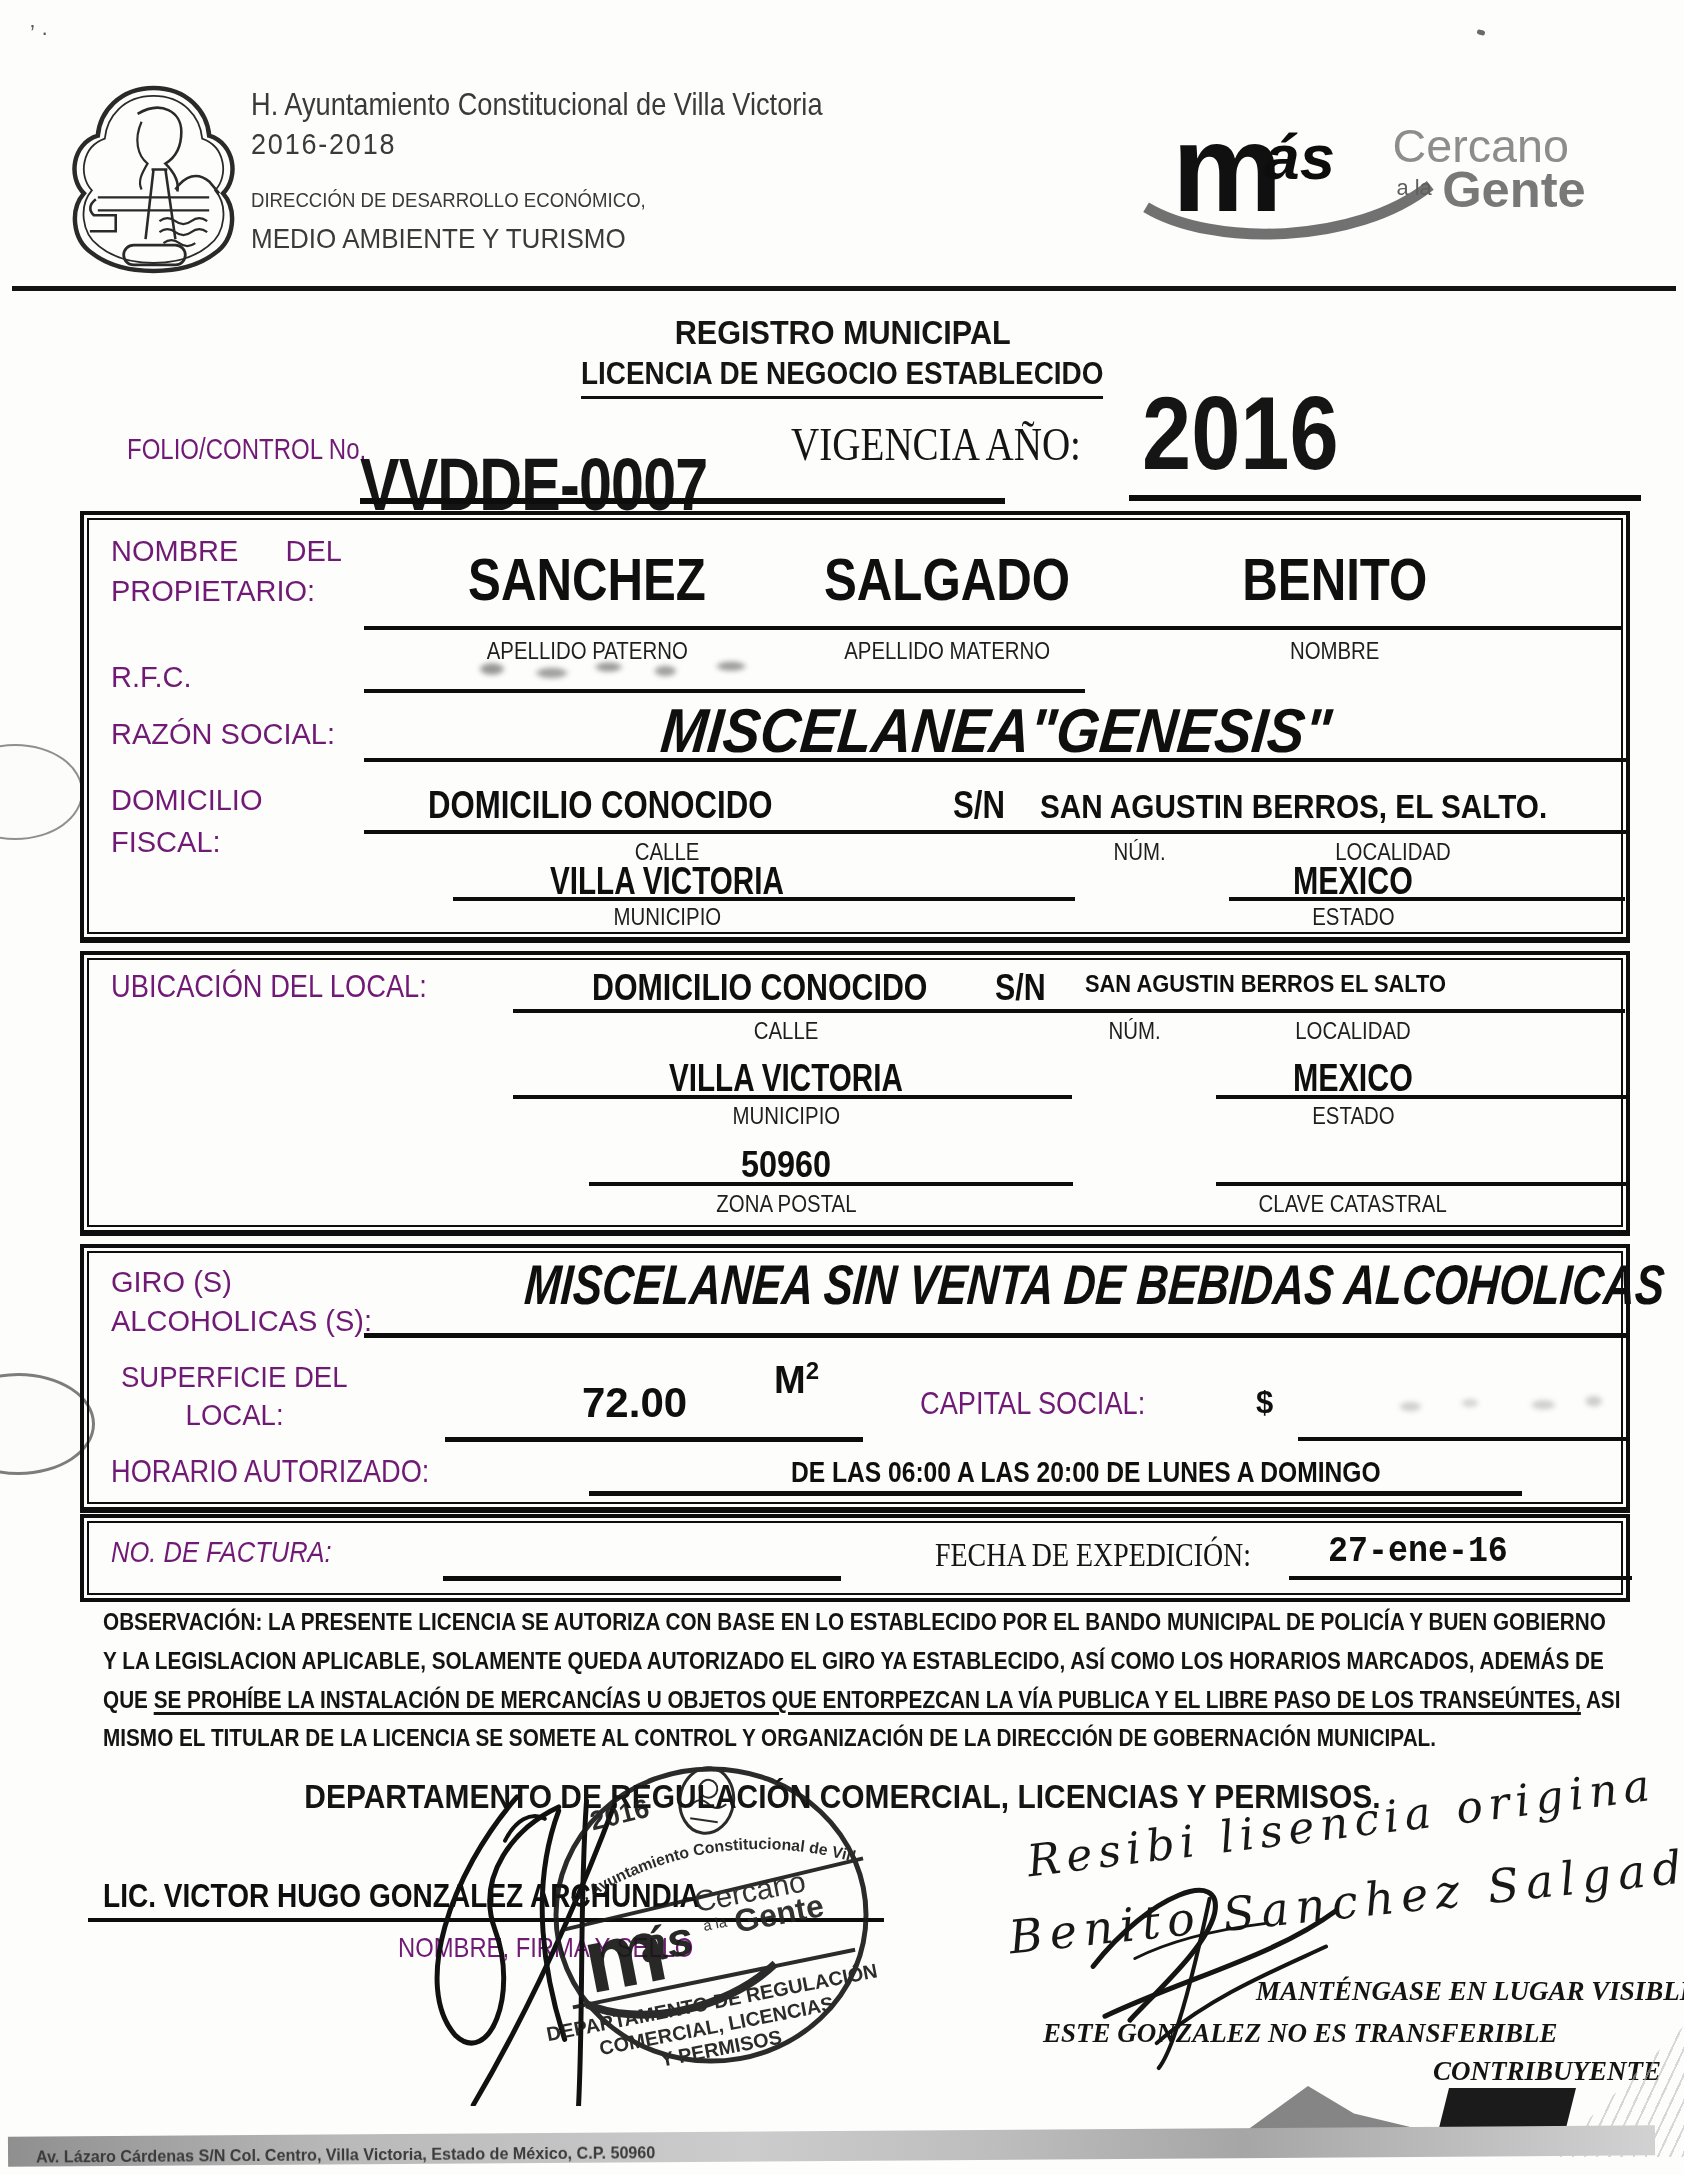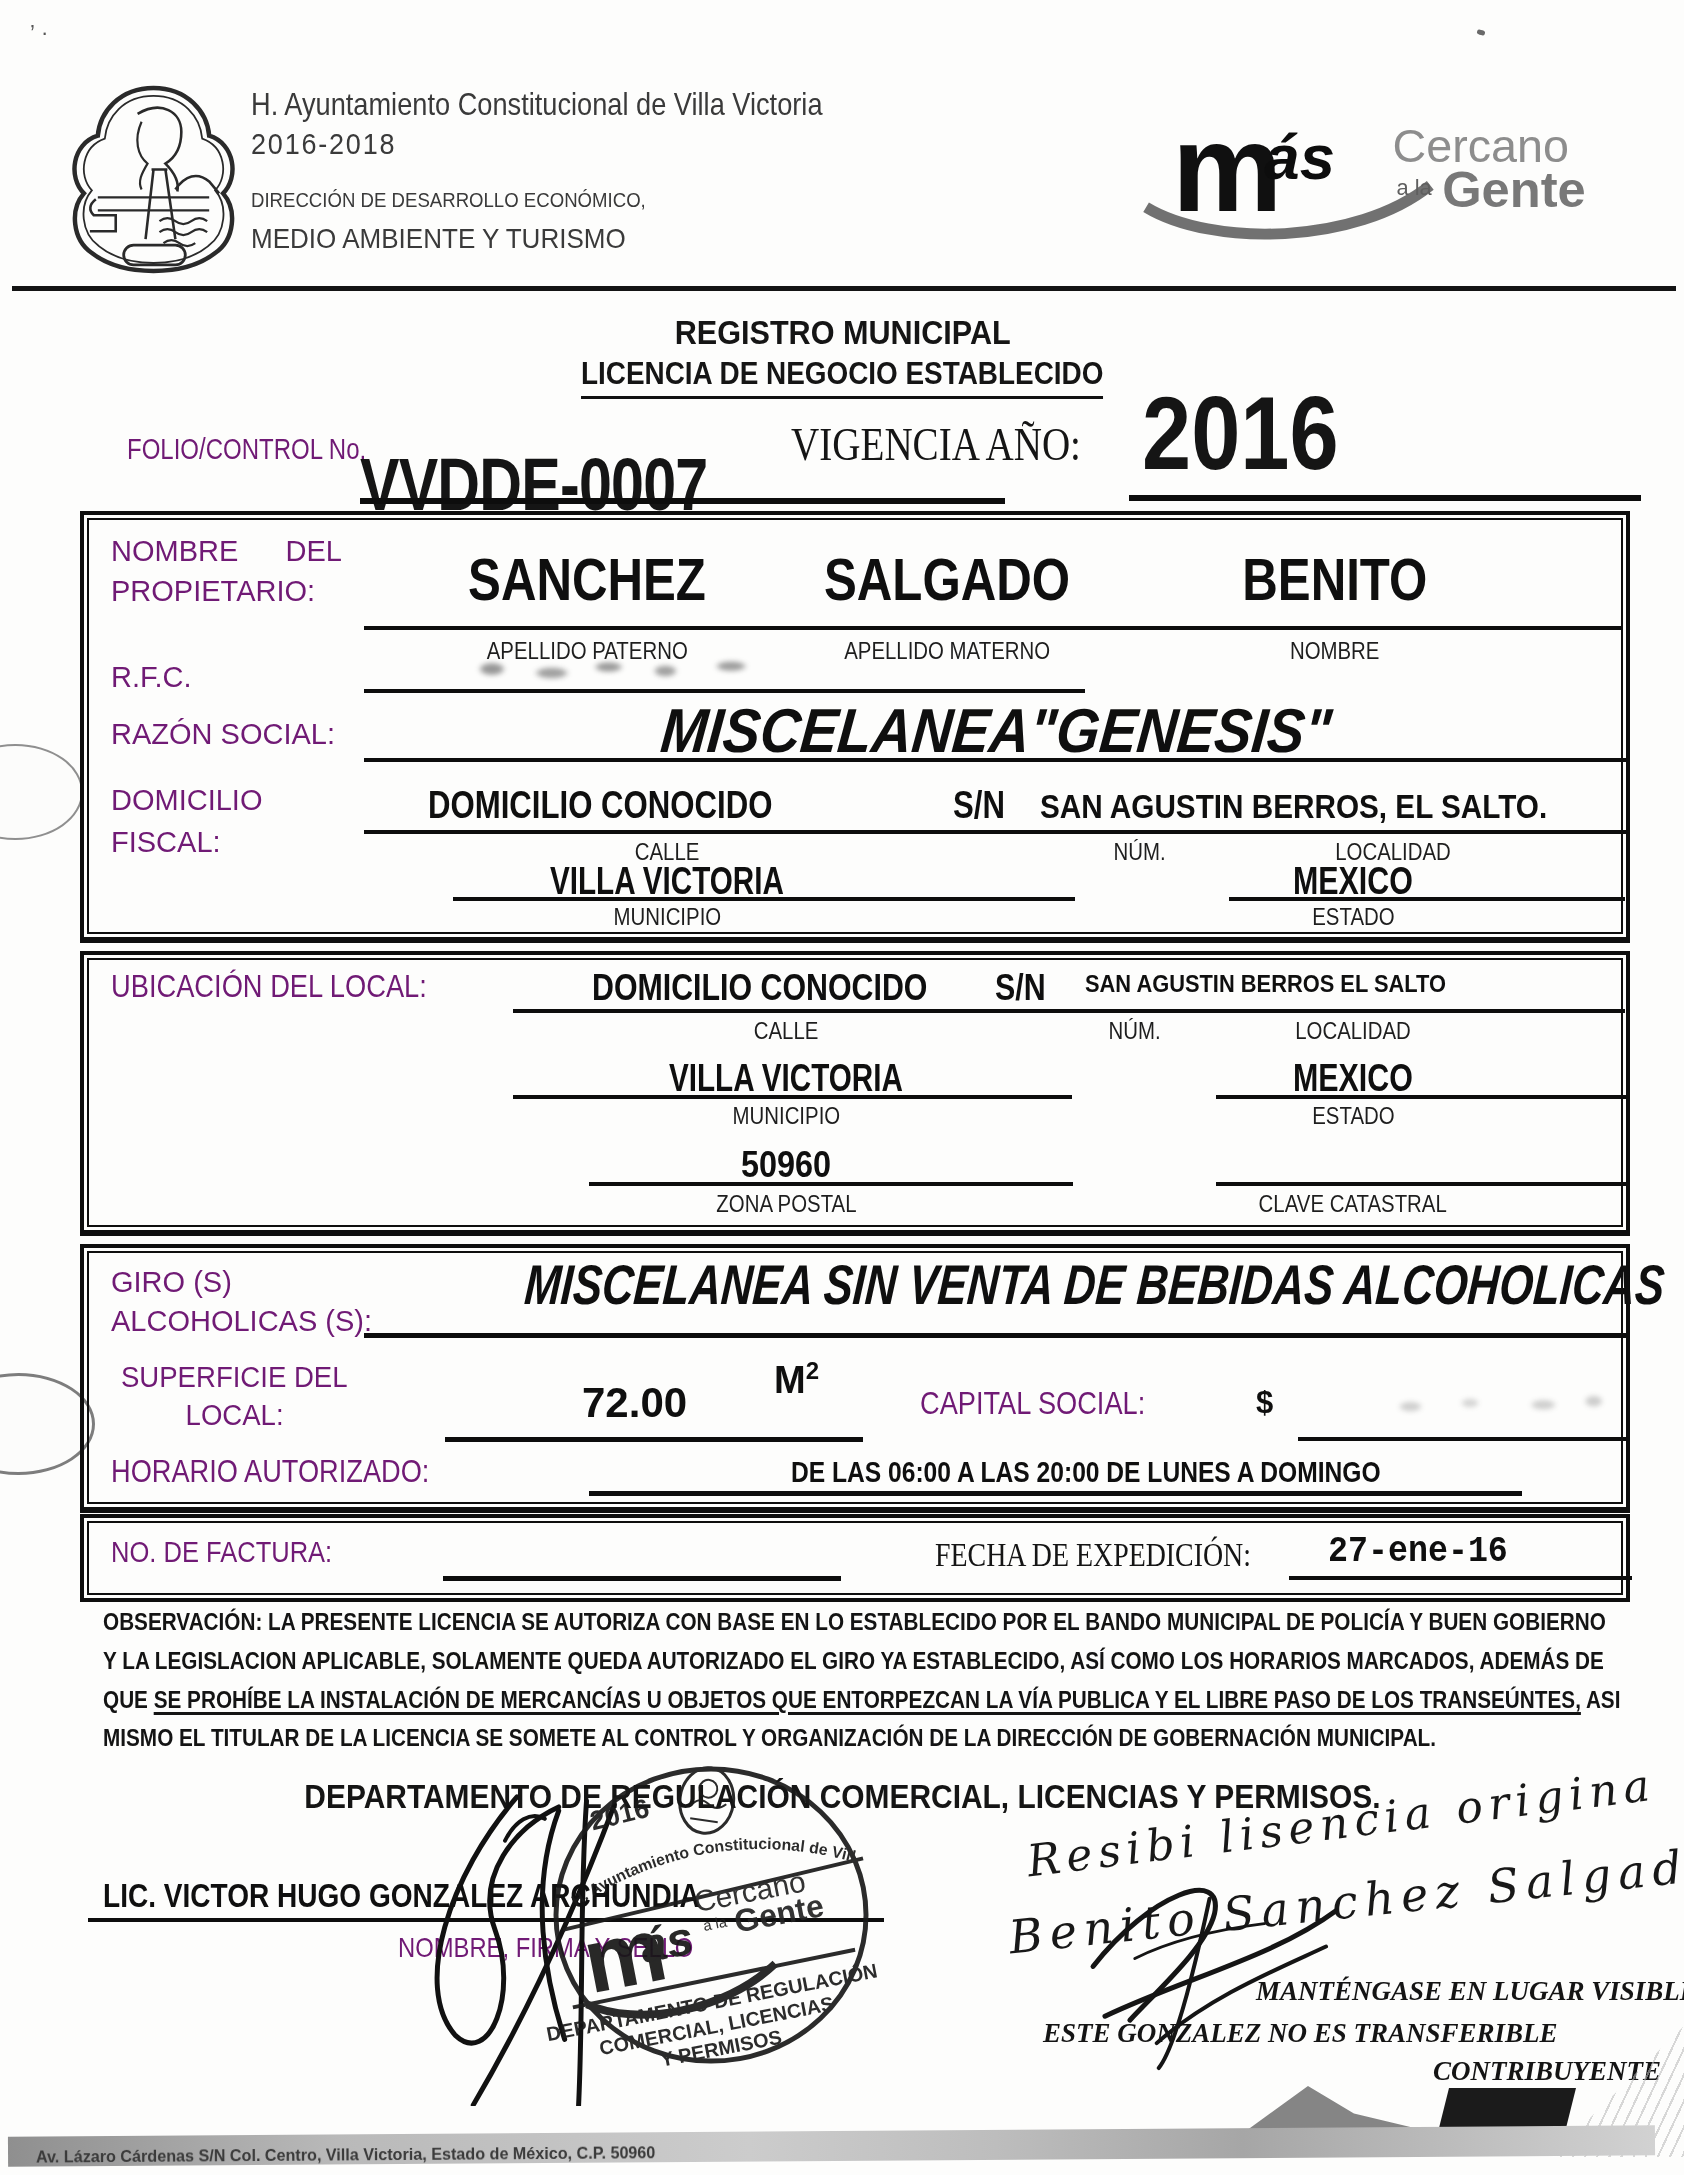--- a/index.html
+++ b/index.html
@@ -176,21 +176,21 @@
       radial-gradient(ellipse 20px 8px at 70% 55%, #666 0 45%, transparent 70%),
       radial-gradient(ellipse 14px 9px at 92% 45%, #5f5f5f 0 45%, transparent 70%);"></div>
   <div class="ul" style="left:1298px;top:1437px;width:328px;"></div>
 
   <div class="a lbl nw" style="left:111px;top:1453px;font-size:32px;"><span class="sx" style="transform:scaleX(.85);">HORARIO AUTORIZADO:</span></div>
   <div class="a val nw" style="left:791px;top:1455px;font-size:30px;"><span class="sx" style="transform:scaleX(.82);">DE LAS 06:00 A LAS 20:00 DE LUNES A DOMINGO</span></div>
   <div class="ul" style="left:589px;top:1491px;width:933px;height:5px;"></div>
 
   <div class="dbox" style="left:80px;top:1514px;width:1542px;height:80px;border-bottom-width:4px;"></div>
 
-  <div class="a lbl nw" style="left:111px;top:1536px;"><span class="sx" style="transform:scaleX(.88);">NO. DE FACTURA:</span></div>
+  <div class="a lbl nw" style="left:111px;top:1536px;font-style:italic;"><span class="sx" style="transform:scaleX(.88);">NO. DE FACTURA:</span></div>
   <div class="ul" style="left:443px;top:1576px;width:398px;height:5px;"></div>
   <div class="a ser nw" style="left:935px;top:1536px;font-size:34px;"><span class="sx" style="transform:scaleX(.82);">FECHA DE EXPEDICIÓN:</span></div>
   <div class="a mono val nw" style="left:1328px;top:1530px;font-size:37px;"><span class="sx" style="transform:scaleX(.9);">27-ene-16</span></div>
   <div class="ul" style="left:1289px;top:1576px;width:343px;"></div>
 
   <div class="a obsline nw" style="left:103px;top:1608px;"><span class="sx" style="transform:scaleX(.85);">OBSERVACIÓN:  LA PRESENTE LICENCIA SE AUTORIZA CON BASE EN LO ESTABLECIDO POR EL BANDO MUNICIPAL DE POLICÍA Y BUEN GOBIERNO</span></div>
   <div class="a obsline nw" style="left:103px;top:1647px;"><span class="sx" style="transform:scaleX(.85);">Y LA LEGISLACION APLICABLE, SOLAMENTE QUEDA AUTORIZADO EL GIRO YA ESTABLECIDO, ASÍ COMO LOS HORARIOS MARCADOS, ADEMÁS DE</span></div>
   <div class="a obsline nw" style="left:103px;top:1686px;">
     <span class="sx" style="transform:scaleX(.85);">
       <span>QUE </span><span style="text-decoration:underline;text-decoration-thickness:2.5px;text-underline-offset:4px;">SE PROHÍBE LA INSTALACIÓN DE MERCANCÍAS U OBJETOS QUE ENTORPEZCAN LA VÍA PUBLICA Y EL LIBRE PASO DE LOS TRANSEÚNTES,</span><span> ASI</span>

